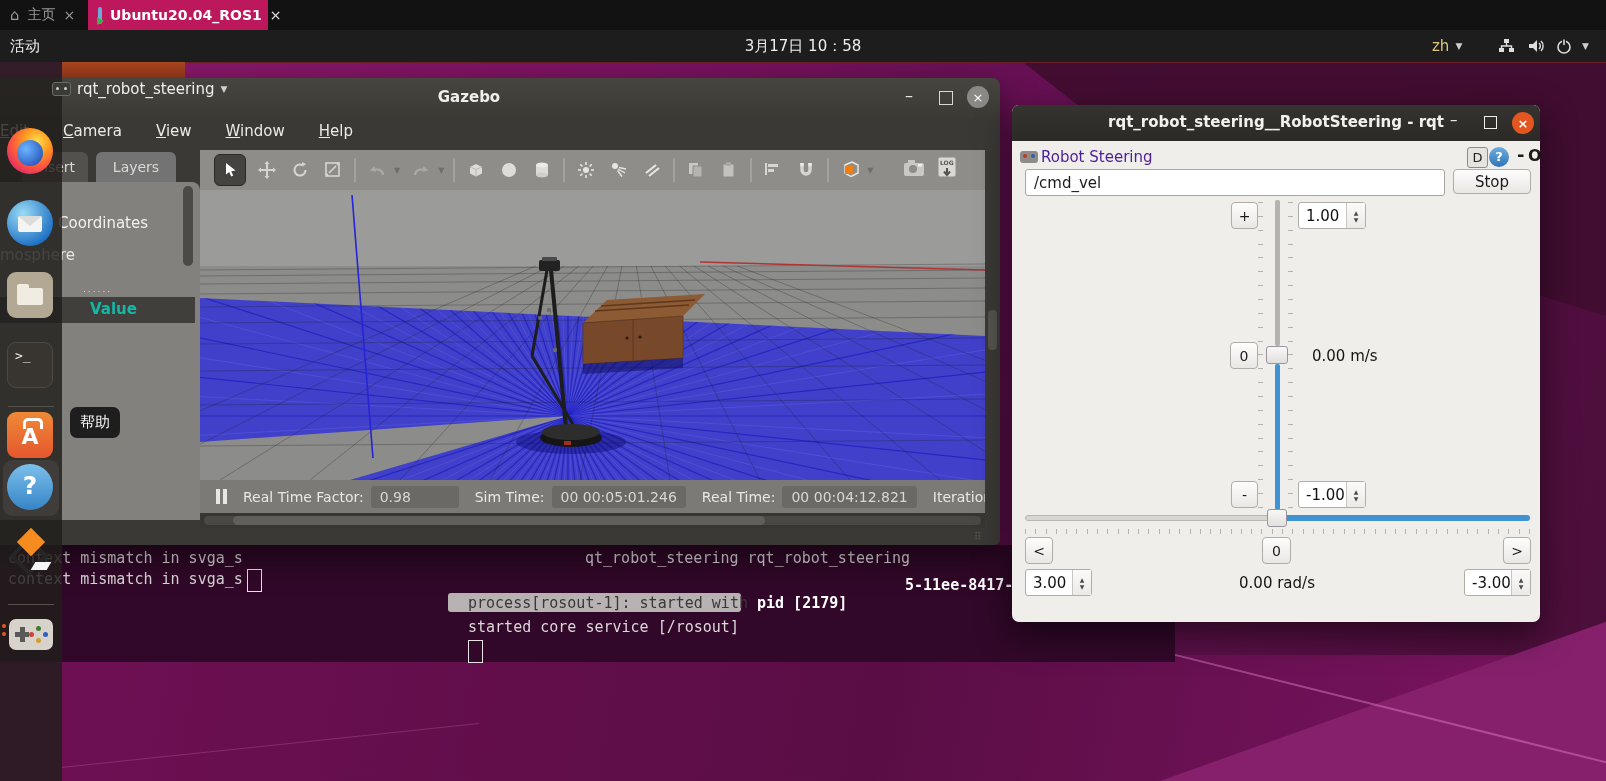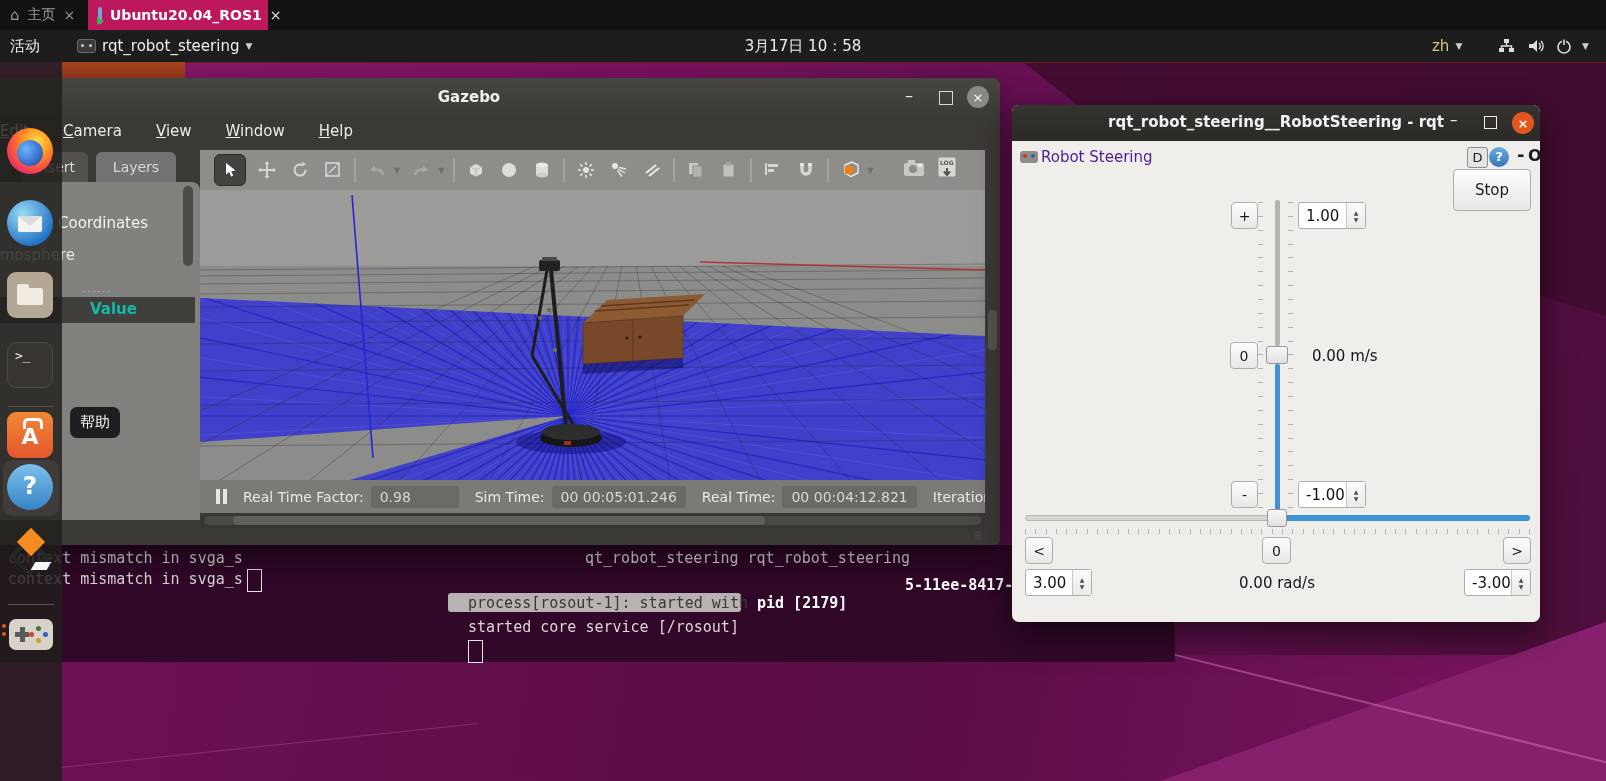--- a/index.html
+++ b/index.html
@@ -508,21 +508,24 @@
     <div class="abs" style="left:8px;top:46px;width:18px;height:12px;background:#8f8c88;border-radius:3px;">
       <span style="position:absolute;left:3px;top:3px;width:4px;height:4px;background:#c0392b;border-radius:50%;"></span>
       <span style="position:absolute;right:3px;top:3px;width:4px;height:4px;background:#2c5fb3;border-radius:50%;"></span>
     </div>
     <span class="abs" style="left:29px;top:43px;font-size:15px;color:#4c1d95;">Robot Steering</span>
     <span class="abs" style="left:455px;top:42px;width:19px;height:19px;border:1px solid #8f8c88;background:#e6e4e1;border-radius:3px;text-align:center;font-size:13px;color:#222;line-height:19px;">D</span>
     <span class="abs" style="left:477px;top:42px;width:20px;height:20px;border-radius:50%;background:linear-gradient(#6eaede,#2f74b8);color:#fff;font-weight:bold;text-align:center;font-size:13px;line-height:20px;">?</span>
     <span class="abs" style="left:505px;top:39px;font-size:18px;font-weight:bold;color:#1a1a1a;">-</span>
     <span class="abs" style="left:516px;top:41px;font-size:16px;font-weight:bold;color:#1a1a1a;">O</span>
 
-    <div class="qbtn" style="left:441px;top:64px;width:78px;height:42px;font-size:15px;">Stop</div>
+    <div class="abs" style="left:13px;top:64px;width:420px;height:27px;background:#fff;border:1px solid #a9a6a2;border-radius:3px;box-sizing:border-box;display:flex;align-items:center;padding-left:8px;font-size:15px;color:#1c1c1c;">
+      <span>/cmd_vel</span>
+    </div>
+    <div class="qbtn" style="left:441px;top:64px;width:78px;height:25px;font-size:15px;">Stop</div>
 
     <div class="qbtn" style="left:219px;top:97px;width:27px;height:27px;">+</div>
     <div class="spin" style="left:286px;top:97px;width:68px;height:27px;">
       <span>1.00</span>
       <span class="arrows">
           <span>▲</span>
           <span>▼</span>
         </span>
     </div>
     <div class="vtick" id="vt1" style="left:246px;top:97px;height:306px;">
@@ -733,21 +736,21 @@
       <span class="vmicon"></span>
       <span>Ubuntu20.04_ROS1</span>
       <span class="x" style="color:#e8e8e8;">×</span>
     </div>
   </div>
 
   <div class="gnomebar">
     <div class="gb-item" style="left:10px;">
       <span>活动</span>
     </div>
-    <div class="gb-item" style="left:77px;">
+    <div class="gb-item" style="left:52px;margin-top:43px;">
       <span class="appmini"></span>
       <span>rqt_robot_steering</span>
       <span class="caret">▼</span>
     </div>
     <div class="gb-item" style="left:703px;width:200px;justify-content:center;">
       <span>3月17日 10：58</span>
     </div>
     <div class="gb-item" style="left:1432px;">
       <span style="color:#d9c87a;">zh</span>
       <span class="caret">▼</span>

